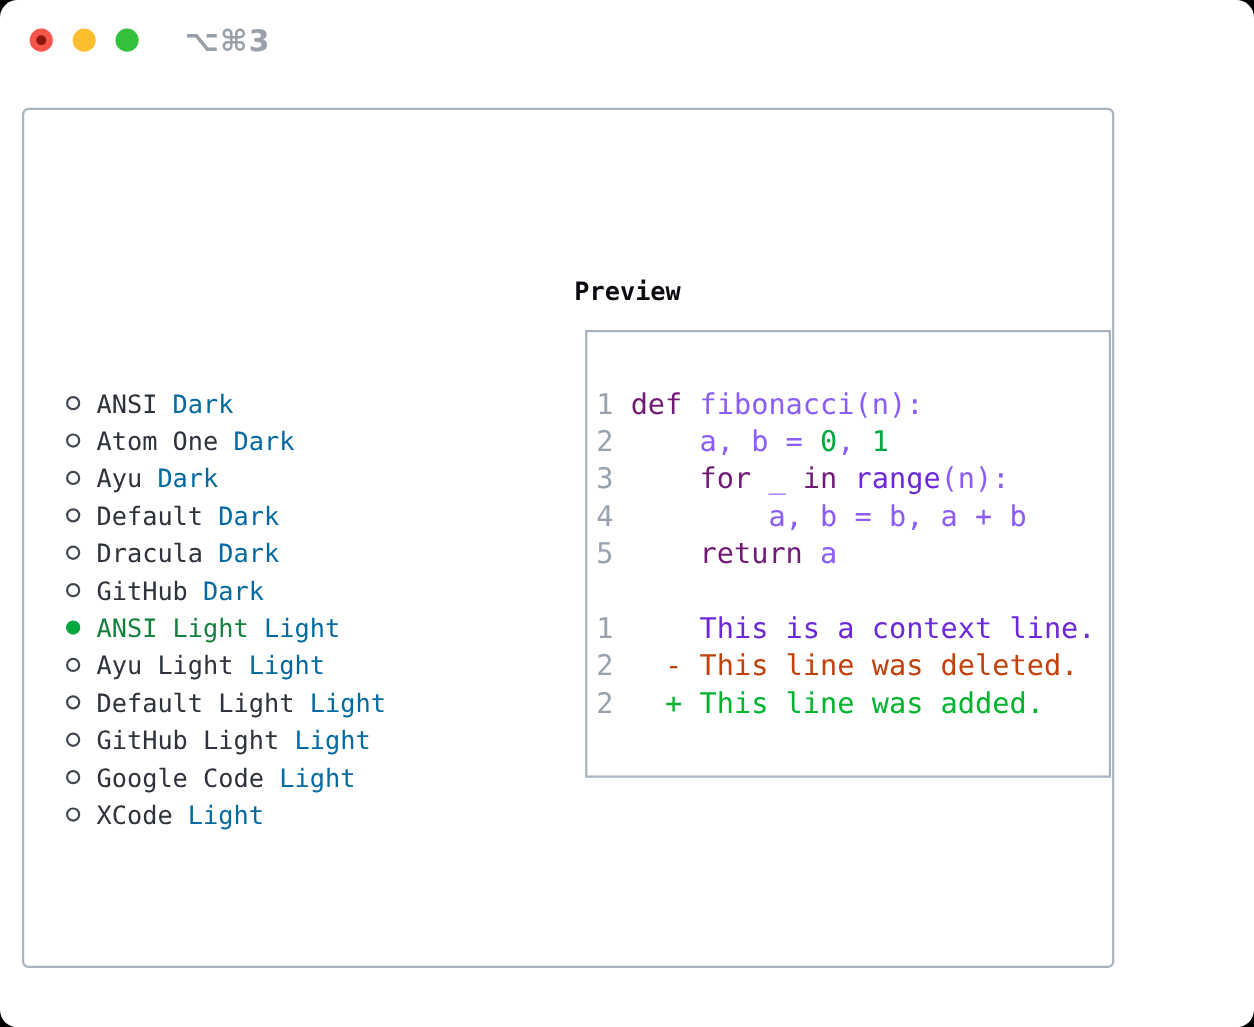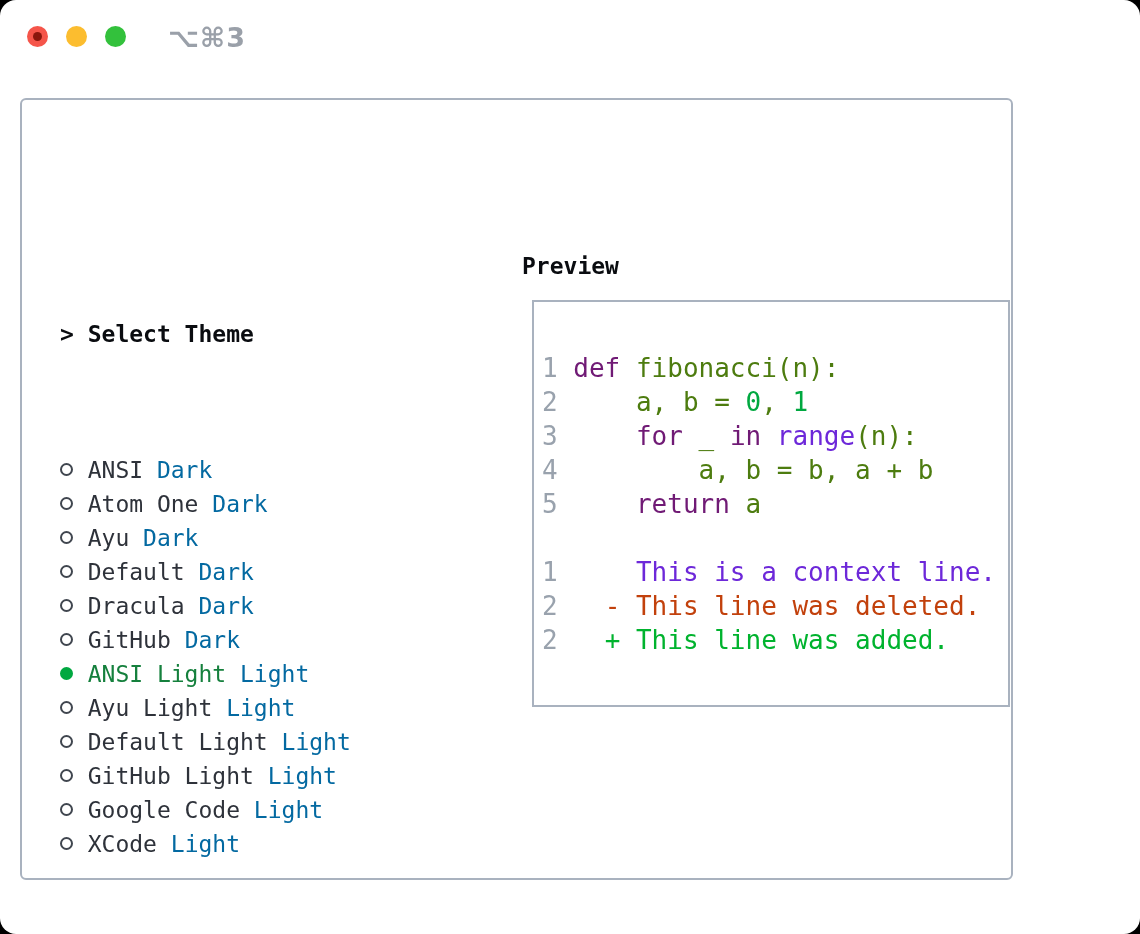--- a/index.html
+++ b/index.html
@@ -81,21 +81,21 @@
     border: 2px solid #a9b2bf;
     background: #fff;
   }
   .code {
     position: absolute; left: 8px; top: 49px;
     font-size: 26px; line-height: 34px;
     white-space: pre;
     color: #16181c;
   }
   .c-ln  { color: #99a2ad; }
-  .c-fg  { color: #4d7c0f; }
+  .c-fg  { color: #8b5cf6; }
   .c-kw  { color: #701a75; }
   .c-fn  { color: #6d28d9; }
   .c-num { color: #00a840; }
   .c-context { color: #6d28d9; }
   .c-deleted { color: #c2410c; }
   .c-added   { color: #00b32e; text-align: right; }
 </style>
 </head>
 <body>
 
@@ -104,21 +104,20 @@
   <div class="dot dot-close">
     <span class="dot-inner"></span>
   </div>
   <div class="dot dot-min"></div>
   <div class="dot dot-zoom"></div>
   <div class="shortcut">⌥⌘3</div>
 
   <div class="panel">
 
     <div class="left-col">
-      <div class="row"><span class="marker prompt">&gt;</span><span class="hdr">Select Theme</span></div>
 
       <div><div class="row"><span class="marker"><span class="circle"></span></span><span>ANSI</span><span class="tag"> Dark</span></div><div class="row"><span class="marker"><span class="circle"></span></span><span>Atom One</span><span class="tag"> Dark</span></div><div class="row"><span class="marker"><span class="circle"></span></span><span>Ayu</span><span class="tag"> Dark</span></div><div class="row"><span class="marker"><span class="circle"></span></span><span>Default</span><span class="tag"> Dark</span></div><div class="row"><span class="marker"><span class="circle"></span></span><span>Dracula</span><span class="tag"> Dark</span></div><div class="row"><span class="marker"><span class="circle"></span></span><span>GitHub</span><span class="tag"> Dark</span></div><div class="row"><span class="marker"><span class="circle sel"></span></span><span class="sel-label">ANSI Light</span><span class="tag"> Light</span></div><div class="row"><span class="marker"><span class="circle"></span></span><span>Ayu Light</span><span class="tag"> Light</span></div><div class="row"><span class="marker"><span class="circle"></span></span><span>Default Light</span><span class="tag"> Light</span></div><div class="row"><span class="marker"><span class="circle"></span></span><span>GitHub Light</span><span class="tag"> Light</span></div><div class="row"><span class="marker"><span class="circle"></span></span><span>Google Code</span><span class="tag"> Light</span></div><div class="row"><span class="marker"><span class="circle"></span></span><span>XCode</span><span class="tag"> Light</span></div></div>
 
       
 
       
 
       
 
       

